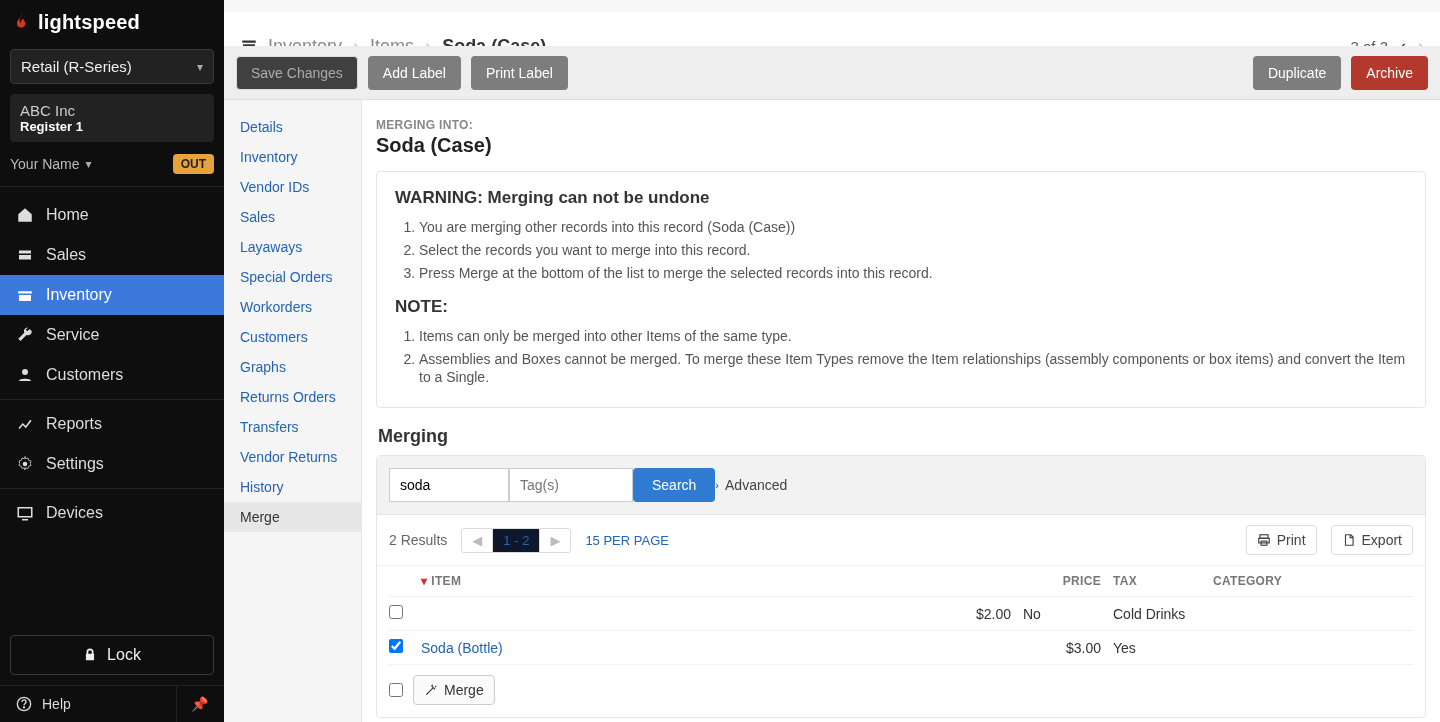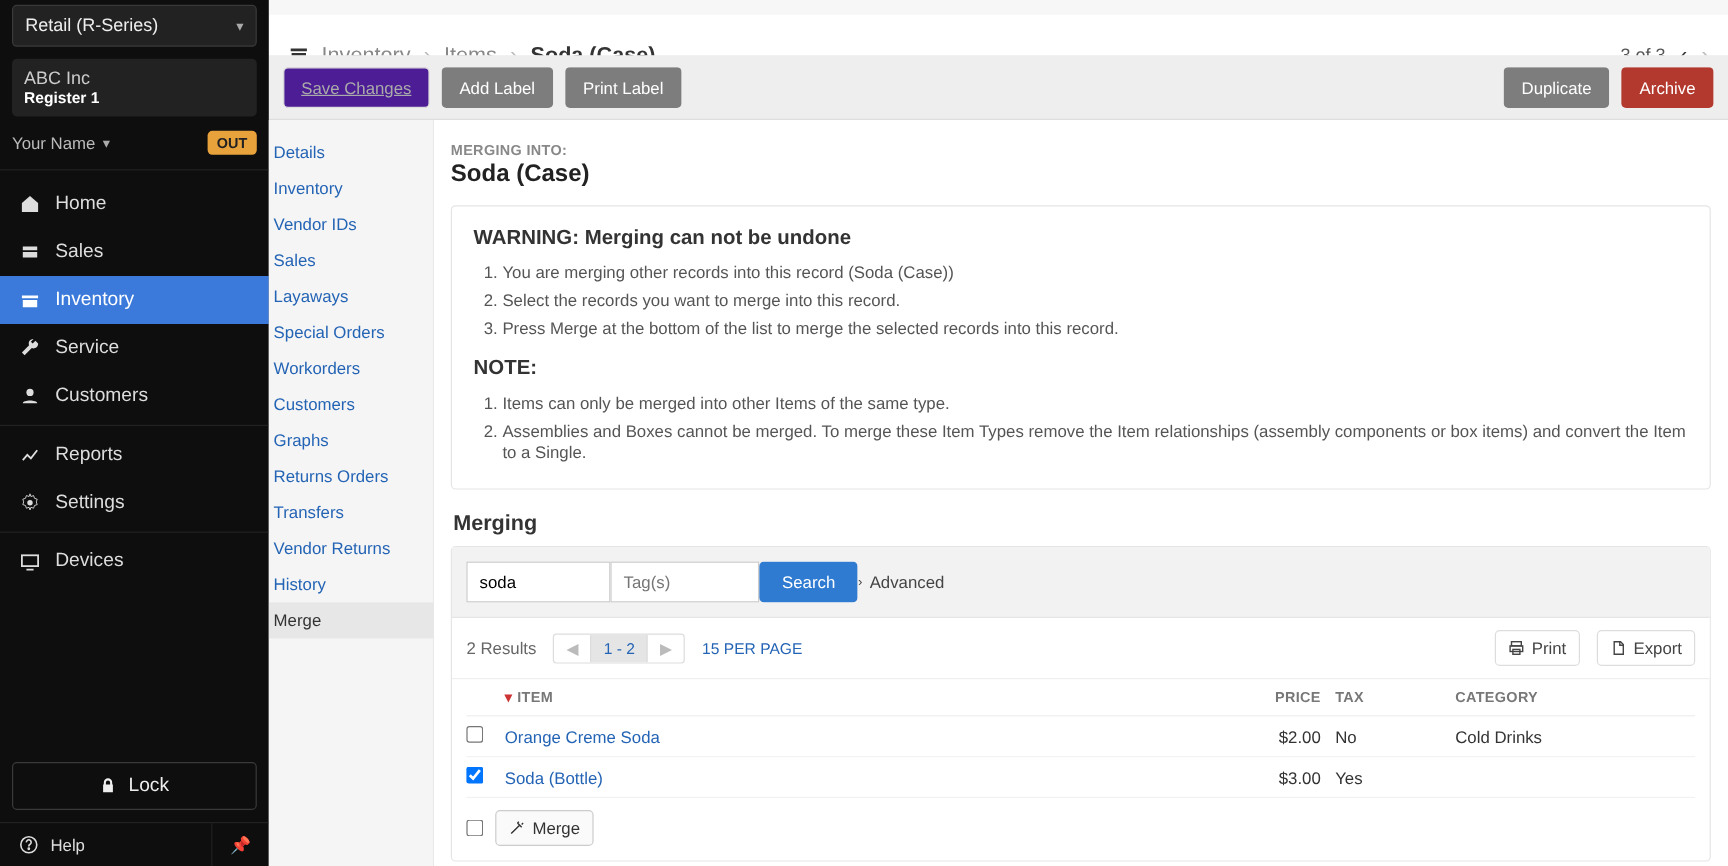--- a/index.html
+++ b/index.html
@@ -37,28 +37,28 @@
 .crumb { color: #888; font-size: 18px; }
 .crumb strong { color: #333; font-weight: 600; }
 .crumb-sep { color: #bbb; margin: 0 6px; }
 .pager { margin-left: auto; display: flex; align-items: center; gap: 12px; color: #555; font-size: 15px;}
 .pager .arrow { font-size: 18px; color: #333; cursor: pointer; }
 .pager .arrow.disabled { color: #bbb; cursor: default; }
 
 
 .actionbar { position: fixed; left: 224px; top: 46px; right: 0; height: 54px; background: #eee; border-bottom: 1px solid #ddd; display: flex; align-items: center; padding: 0 12px; gap: 10px; }
 .btn { display: inline-flex; align-items: center; padding: 8px 14px; border-radius: 4px; border: 1px solid transparent; font-size: 14px; cursor: pointer; }
-.btn.disabled { background: #4c1d95; color: #aaa; border-color: #ddd; cursor: default; text-decoration: underline; }
+.btn.disabled { background: #404040; color: #aaa; border-color: #ddd; cursor: default; }
 .btn.gray { background: #7d7d7d; color: #fff; }
 .btn.red { background: #b3382d; color: #fff; }
 .actionbar .spacer { flex: 1; }
 
 
 .subnav { position: fixed; left: 224px; top: 100px; width: 138px; bottom: 0; background: #f5f5f5; border-right: 1px solid #e5e5e5; padding: 12px 0; overflow:auto;}
-.subnav a { display: block; padding: 7px 4px; color: #2464b5; font-size: 14px; text-decoration: none; cursor: pointer; }
+.subnav a { display: block; padding: 7px 16px; color: #2464b5; font-size: 14px; text-decoration: none; cursor: pointer; }
 .subnav a.active { background: #e7e7e7; color: #333; font-weight: 500; }
 
 
 .content { position: fixed; left: 362px; top: 100px; right: 0; bottom: 0; background: #fff; overflow: auto; padding: 18px 14px 24px; }
 .merging-label { color: #888; font-size: 12px; font-weight: 700; letter-spacing: .3px; }
 .merging-title { font-size: 20px; font-weight: 700; color: #222; margin-top: 2px; margin-bottom: 14px; }
 .panel { border: 1px solid #e5e5e5; border-radius: 4px; padding: 16px 18px; }
 .panel h3 { font-size: 17px; font-weight: 700; margin-bottom: 10px; }
 .panel ol { list-style: decimal; padding-left: 24px; color: #555; font-size: 14px; }
 .panel ol li { margin: 4px 0; line-height: 1.35; }
@@ -73,39 +73,47 @@
 .search-inner .xtags { width: 138px; }
 .btn.blue { background: #2f7bd1; color: #fff; padding: 8px 18px; }
 .adv { display: flex; align-items: center; gap: 6px; color: #444; font-size: 14px; cursor: pointer; }
 .adv .chev { font-size: 11px; }
 
 .results-bar { display: flex; align-items: center; gap: 14px; padding: 10px 12px; background:#fff; border-bottom: 1px solid #eee; }
 .results-count { color: #666; font-size: 14px; }
 .pager-mini { display: flex; align-items: center; border: 1px solid #ddd; border-radius: 3px; overflow: hidden; }
 .pager-mini span { padding: 4px 10px; font-size: 13px; }
 .pager-mini .pg-nav { color: #bbb; cursor: default; }
-.pager-mini .pg-current { background: #e5e5e5; color: #2464b5; border-left: 1px solid #ddd; border-right: 1px solid #ddd; text-align: right; }
+.pager-mini .pg-current { background: #0f172a; color: #2464b5; border-left: 1px solid #ddd; border-right: 1px solid #ddd; text-align: right; }
 .perpage { color: #2464b5; font-size: 13px; cursor: pointer; }
 .rb-spacer { flex: 1; }
 .exportbtn { border: 1px solid #ddd; background: #fff; border-radius: 4px; padding: 6px 10px; display: inline-flex; align-items: center; gap: 6px; color: #444; font-size: 14px; cursor: pointer; }
 
 .table { padding: 0 12px; }
 .thead { display: grid; grid-template-columns: 32px 1fr 90px 100px 200px; border-bottom: 1px solid #eee; padding: 8px 0; color: #777; font-size: 12px; font-weight: 600; letter-spacing: .3px; }
 .sort-ind { color: #c33; margin-right: 4px; }
 .trow { display: grid; grid-template-columns: 32px 1fr 90px 100px 200px; padding: 8px 0; border-bottom: 1px solid #f2f2f2; align-items: center; font-size: 14px; }
 .trow a.item { color: #2464b5; text-decoration: none; }
 .price { text-align: right; padding-right: 12px; }
 .mergebar { padding: 10px 12px 12px; display: flex; align-items: center; gap: 10px; }
 .mergebtn { border: 1px solid #ccc; background: #fafafa; border-radius: 4px; padding: 6px 10px; display: inline-flex; align-items: center; gap: 6px; cursor: pointer; }
 input[type=checkbox] { width: 14px; height: 14px; }
 </style>
 </head>
 <body>
 
 <div class="sidebar">
+  <div class="logo-row">
+    <span class="logo-flame">
+      <svg width="20" height="22" viewBox="0 0 24 24" fill="currentColor">
+          <path d="M12 2c1 4-3 5-3 9 0 2 1 3 2 3-1-2 1-3 2-5 1 2 3 3 3 6 0 3-2 5-5 5s-5-2-5-5c0-6 6-7 6-13z"></path>
+        </svg>
+    </span>
+    <span class="logo-text">lightspeed</span>
+  </div>
 
   <div class="product-select">
     <span>Retail (R-Series)</span>
     <span class="chev-down">▾</span>
   </div>
 
   <div class="shop-box">
     <div class="shop-name">ABC Inc</div>
     <div class="reg-name">Register 1</div>
   </div>
@@ -305,21 +313,20 @@
       <div class="thead">
         <span></span>
         <span><span class="sort-ind">▾</span><span>ITEM</span></span>
         <span class="price">PRICE</span>
         <span>TAX</span>
         <span>CATEGORY</span>
       </div>
       <div id="tbody">
           <div class="trow">
             <span><input type="checkbox" style=""></span>
-            <span><a class="item">Orange Creme Soda</a></span>
             <span class="price">$2.00</span>
             <span>No</span>
             <span>Cold Drinks</span>
           </div>
           <div class="trow">
             <span><input type="checkbox" checked="" style=""></span>
             <span><a class="item">Soda (Bottle)</a></span>
             <span class="price">$3.00</span>
             <span>Yes</span>
             <span></span>

